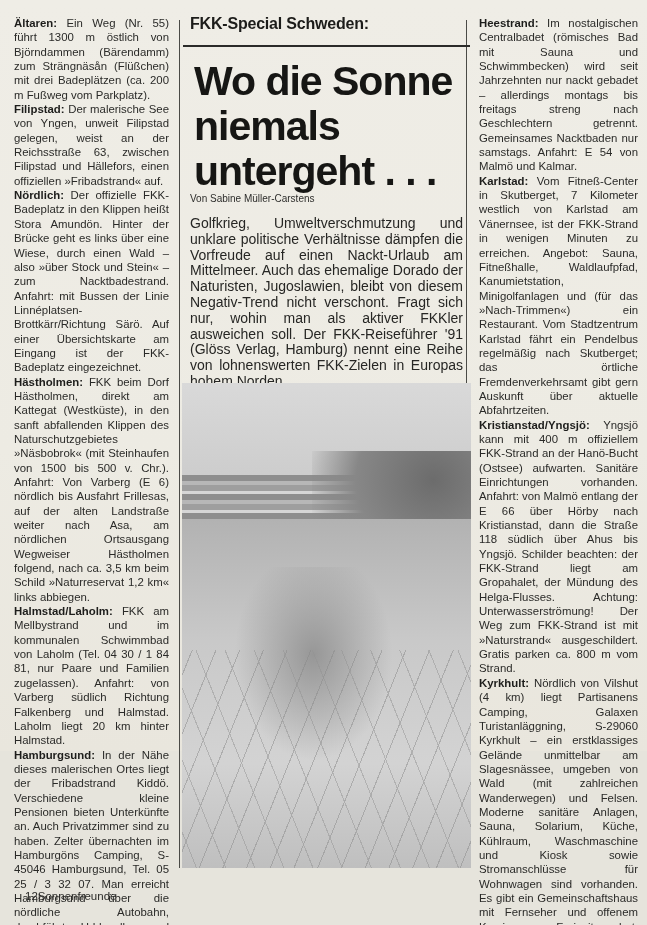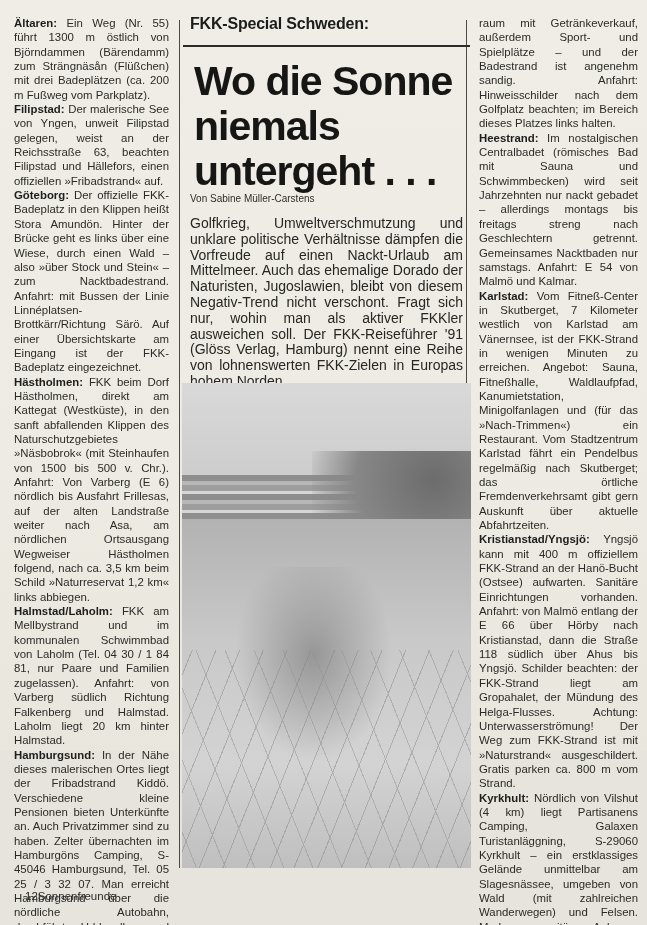--- a/index.html
+++ b/index.html
@@ -65,23 +65,23 @@
 </style>
 </head>
 <body>
 
 <div class="page">
 
   <div class="col col-left">
 
       <p class="entry"><b class="term">Ältaren:</b> <span>Ein Weg (Nr. 55) führt 1300 m östlich von Björndammen (Bärendamm) zum Strängnäsån (Flüßchen) mit drei Badeplätzen (ca. 200 m Fußweg vom Parkplatz).</span></p>
 
-      <p class="entry"><b class="term">Filipstad:</b> <span>Der malerische See von Yngen, unweit Filipstad gelegen, weist an der Reichsstraße 63, beachten Filipstad und Hällefors, einen offiziellen »Fribadstrand« auf.</span></p>
+      <p class="entry"><b class="term">Filipstad:</b> <span>Der malerische See von Yngen, unweit Filipstad gelegen, weist an der Reichsstraße 63, zwischen Filipstad und Hällefors, einen offiziellen »Fribadstrand« auf.</span></p>
 
-      <p class="entry"><b class="term">Göteborg:</b> <span>Der offizielle FKK-Badeplatz in den Klippen heißt Stora Amundön. Hinter der Brücke geht es links über eine Wiese, durch einen Wald – also »über Stock und Stein« – zum Nacktbadestrand. Anfahrt: mit Bussen der Linie Linnéplatsen-Brottkärr/Richtung Särö. Auf einer Übersichtskarte am Eingang ist der FKK-Badeplatz eingezeichnet.</span></p>
+      <p class="entry"><b class="term">Nördlich:</b> <span>Der offizielle FKK-Badeplatz in den Klippen heißt Stora Amundön. Hinter der Brücke geht es links über eine Wiese, durch einen Wald – also »über Stock und Stein« – zum Nacktbadestrand. Anfahrt: mit Bussen der Linie Linnéplatsen-Brottkärr/Richtung Särö. Auf einer Übersichtskarte am Eingang ist der FKK-Badeplatz eingezeichnet.</span></p>
 
       <p class="entry"><b class="term">Hästholmen:</b> <span>FKK beim Dorf Hästholmen, direkt am Kattegat (Westküste), in den sanft abfallenden Klippen des Naturschutzgebietes »Näsbobrok« (mit Steinhaufen von 1500 bis 500 v. Chr.). Anfahrt: Von Varberg (E 6) nördlich bis Ausfahrt Frillesas, auf der alten Landstraße weiter nach Asa, am nördlichen Ortsausgang Wegweiser Hästholmen folgend, nach ca. 3,5 km beim Schild »Naturreservat 1,2 km« links abbiegen.</span></p>
 
       <p class="entry"><b class="term">Halmstad/Laholm:</b> <span>FKK am Mellbystrand und im kommunalen Schwimmbad von Laholm (Tel. 04 30 / 1 84 81, nur Paare und Familien zugelassen). Anfahrt: von Varberg südlich Richtung Falkenberg und Halmstad. Laholm liegt 20 km hinter Halmstad.</span></p>
 
       <p class="entry"><b class="term">Hamburgsund:</b> <span>In der Nähe dieses malerischen Ortes liegt der Fribadstrand Kiddö. Verschiedene kleine Pensionen bieten Unterkünfte an. Auch Privatzimmer sind zu haben. Zelter übernachten im Hamburgöns Camping, S-45046 Hamburgsund, Tel. 05 25 / 3 32 07. Man erreicht Hamburgsund über die nördliche Autobahn, durchfährt Uddevalla, und nach 25 km trifft man, sich westlich haltend, auf die Nebenstraße Nr. 162/163. Diese führt – über Svenneby und Heestrand – nach Hamburgsund.</span></p>
 
     </div>
 
   <div class="vrule vrule-left"></div>
@@ -100,21 +100,20 @@
     <div class="sky"></div>
     <div class="sea"></div>
     <div class="dune-far"></div>
     <div class="sand"></div>
     <div class="shadow"></div>
     <div class="grass"></div>
   </div>
 
   <div class="col col-right">
 
-      <p class="entry"> <span>raum mit Getränkeverkauf, außerdem Sport- und Spielplätze – und der Badestrand ist angenehm sandig. Anfahrt: Hinweisschilder nach dem Golfplatz beachten; im Bereich dieses Platzes links halten.</span></p>
 
       <p class="entry"><b class="term">Heestrand:</b> <span>Im nostalgischen Centralbadet (römisches Bad mit Sauna und Schwimmbecken) wird seit Jahrzehnten nur nackt gebadet – allerdings montags bis freitags streng nach Geschlechtern getrennt. Gemeinsames Nacktbaden nur samstags. Anfahrt: E 54 von Malmö und Kalmar.</span></p>
 
       <p class="entry"><b class="term">Karlstad:</b> <span>Vom Fitneß-Center in Skutberget, 7 Kilometer westlich von Karlstad am Vänernsee, ist der FKK-Strand in wenigen Minuten zu erreichen. Angebot: Sauna, Fitneßhalle, Waldlaufpfad, Kanumietstation, Minigolfanlagen und (für das »Nach-Trimmen«) ein Restaurant. Vom Stadtzentrum Karlstad fährt ein Pendelbus regelmäßig nach Skutberget; das örtliche Fremdenverkehrsamt gibt gern Auskunft über aktuelle Abfahrtzeiten.</span></p>
 
       <p class="entry"><b class="term">Kristianstad/Yngsjö:</b> <span>Yngsjö kann mit 400 m offiziellem FKK-Strand an der Hanö-Bucht (Ostsee) aufwarten. Sanitäre Einrichtungen vorhanden. Anfahrt: von Malmö entlang der E 66 über Hörby nach Kristianstad, dann die Straße 118 südlich über Ahus bis Yngsjö. Schilder beachten: der FKK-Strand liegt am Gropahalet, der Mündung des Helga-Flusses. Achtung: Unterwasserströmung! Der Weg zum FKK-Strand ist mit »Naturstrand« ausgeschildert. Gratis parken ca. 800 m vom Strand.</span></p>
 
       <p class="entry"><b class="term">Kyrkhult:</b> <span>Nördlich von Vilshut (4 km) liegt Partisanens Camping, Galaxen Turistanläggning, S-29060 Kyrkhult – ein erstklassiges Gelände unmittelbar am Slagesnässee, umgeben von Wald (mit zahlreichen Wanderwegen) und Felsen. Moderne sanitäre Anlagen, Sauna, Solarium, Küche, Kühlraum, Waschmaschine und Kiosk sowie Stromanschlüsse für Wohnwagen sind vorhanden. Es gibt ein Gemeinschaftshaus mit Fernseher und offenem Kamin. Freizeitangebot: Volleyball- und Federballplätze, Tischtennis, Kinderspielgeräte, Angeln und Rudern. Ausflugsmöglichkeiten: Glasfabriken, Musikmuseum, Lachsaquarium und Botanischer Garten</span></p>
     </div>
 

